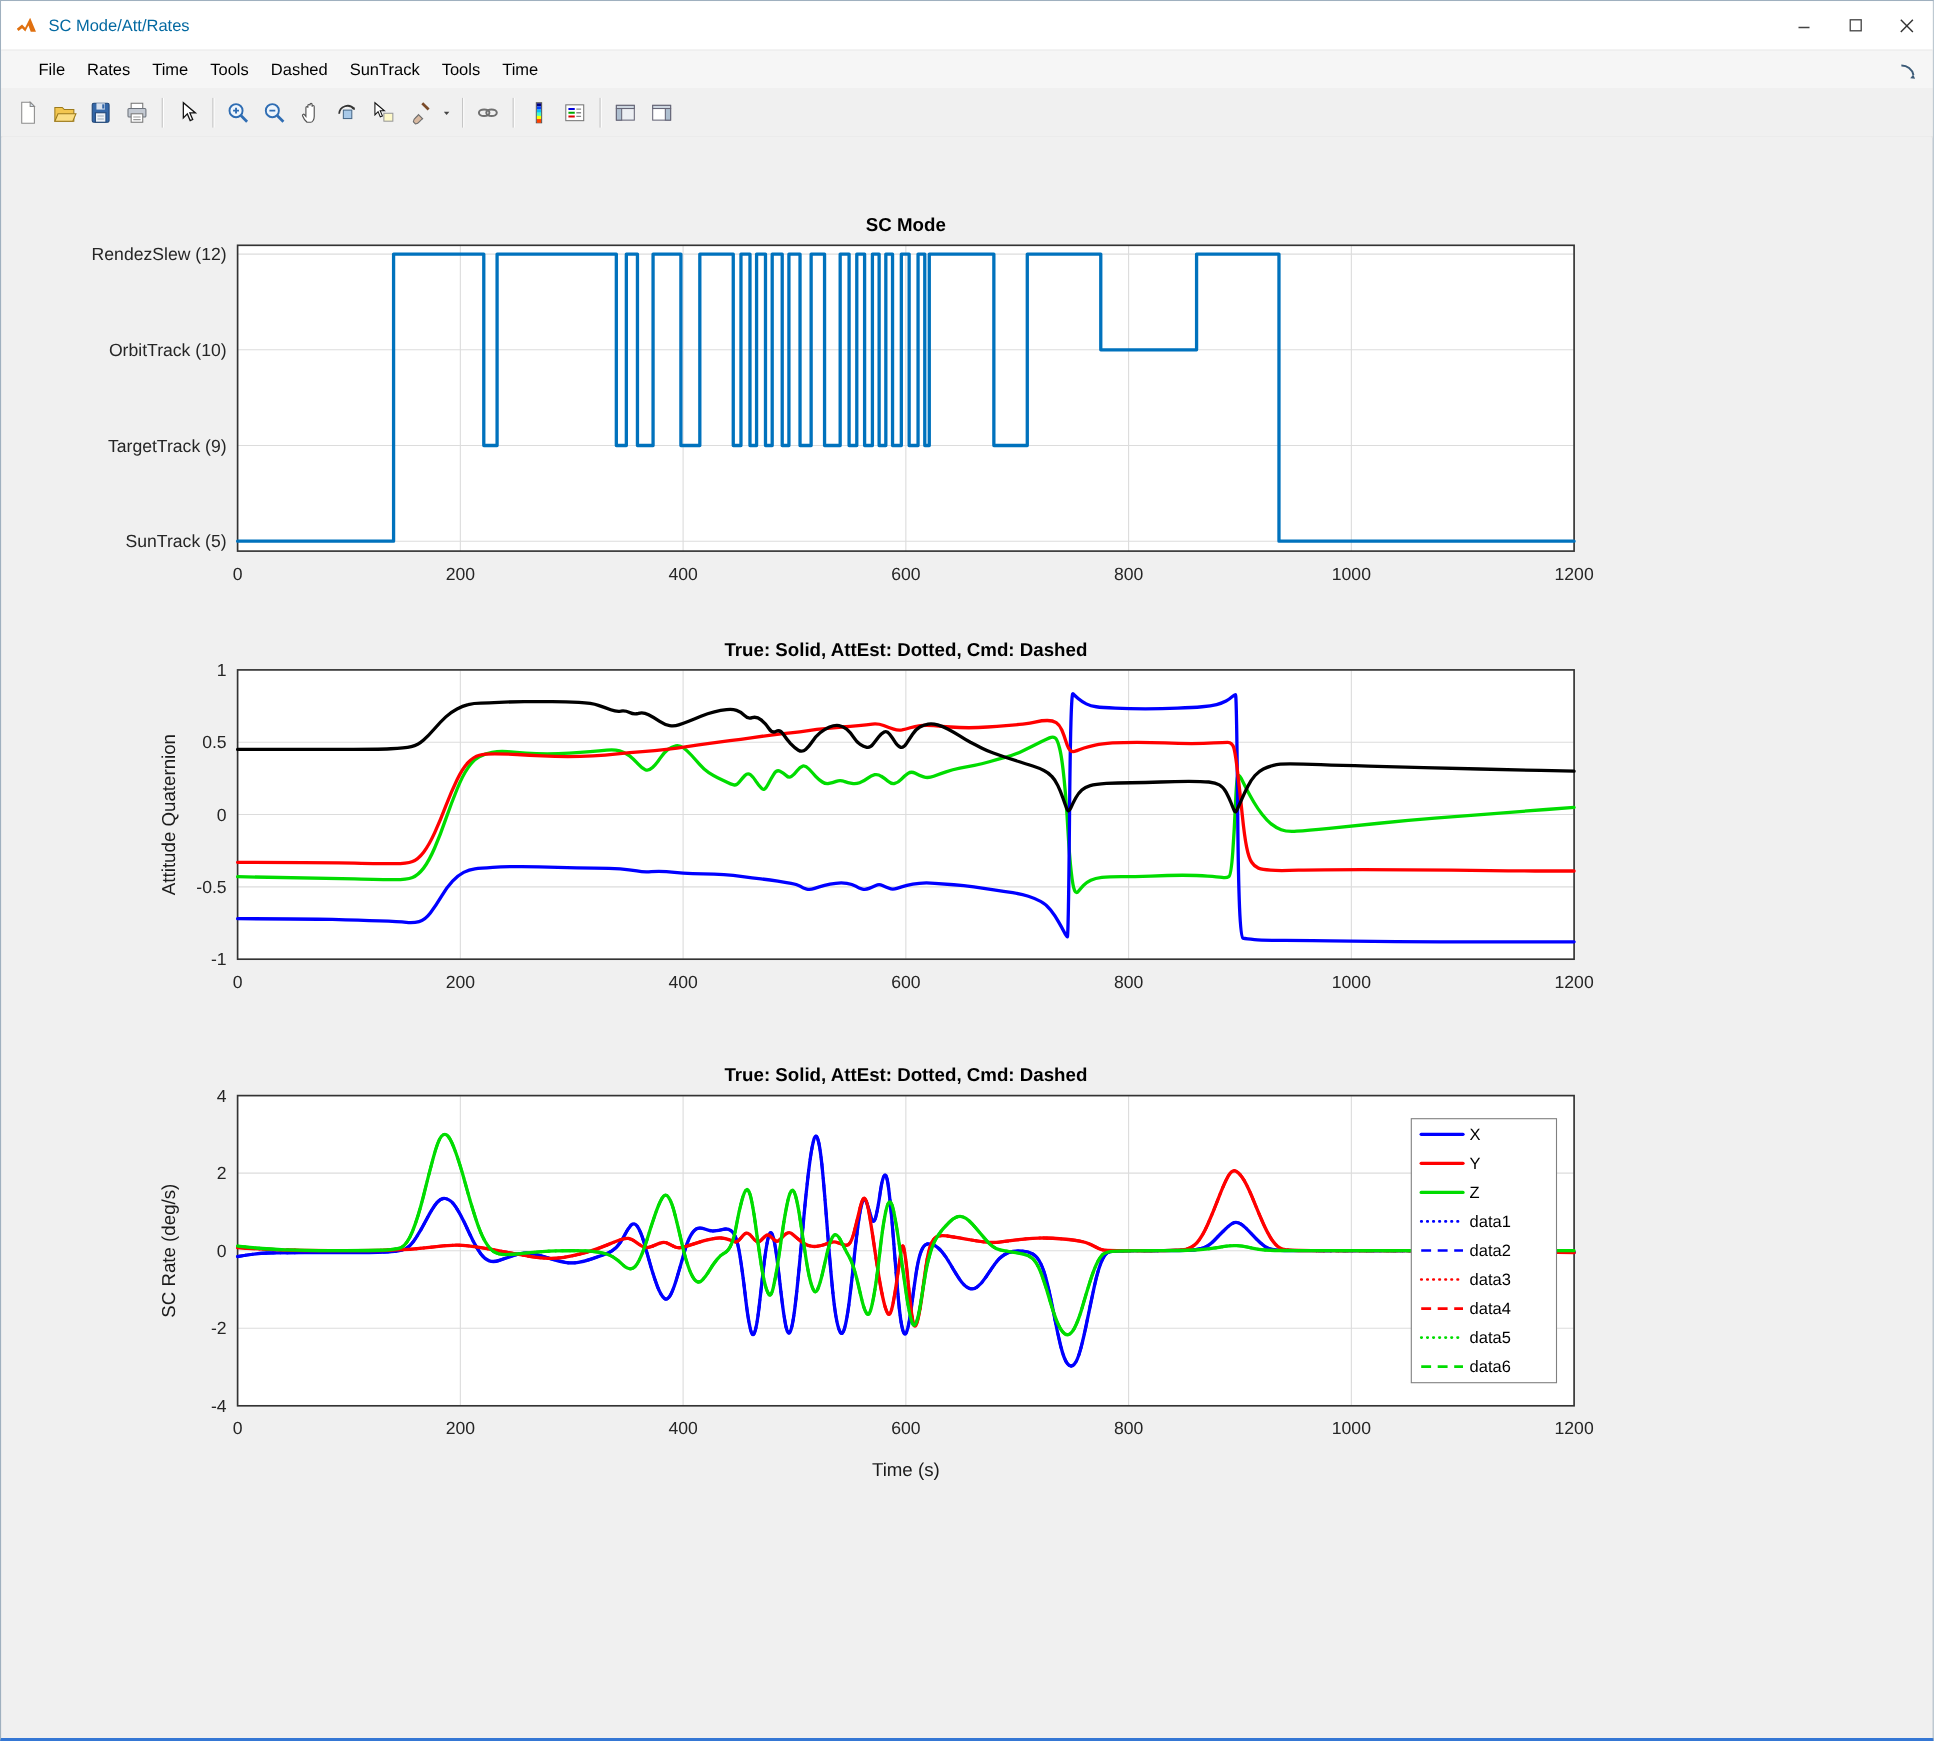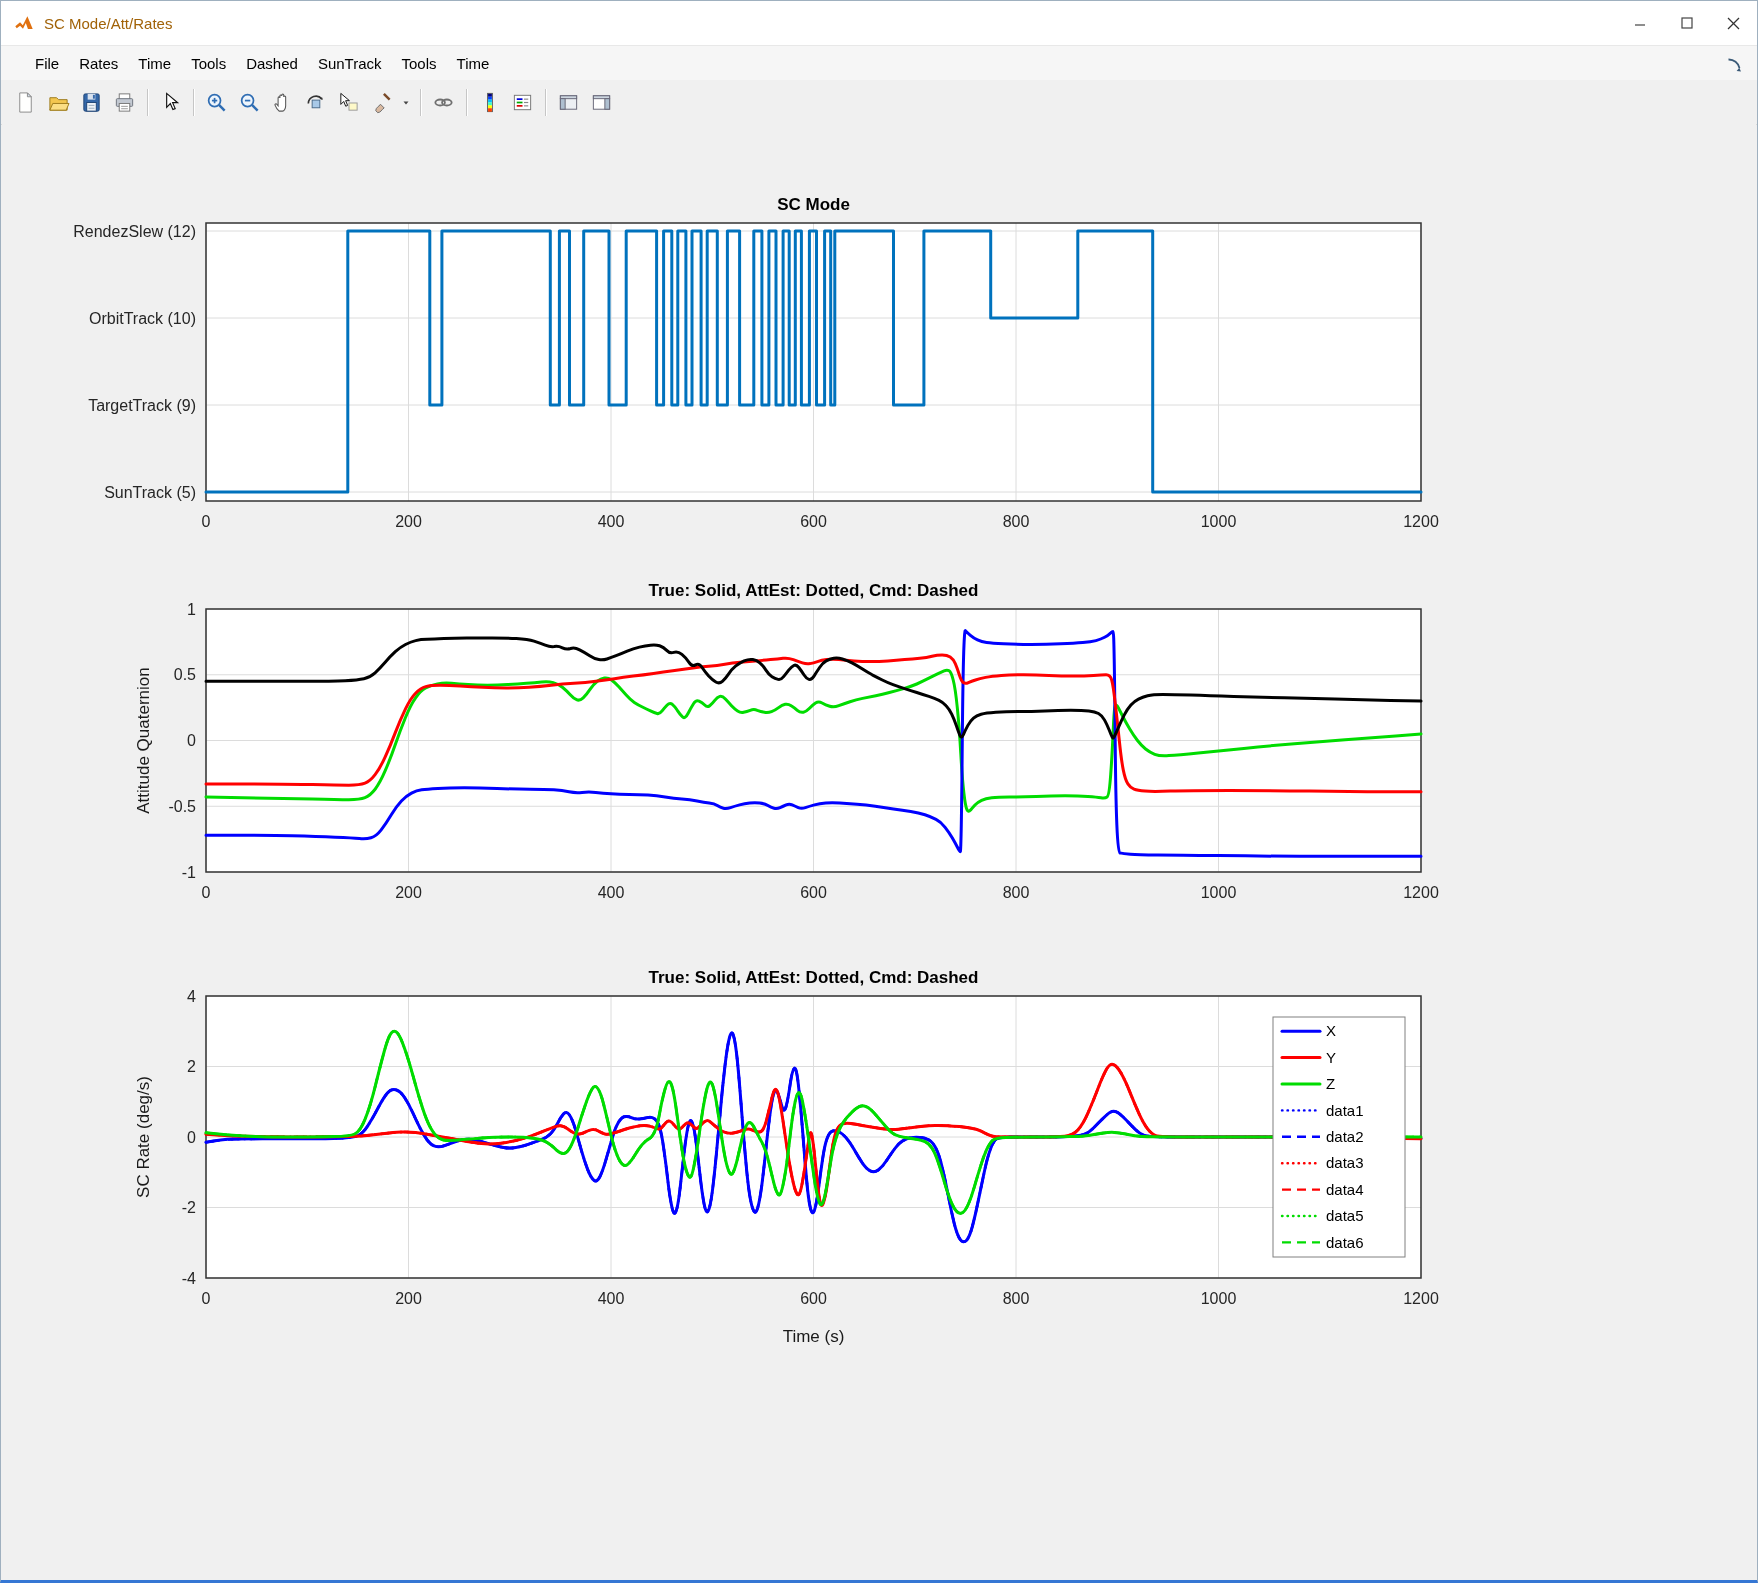--- a/index.html
+++ b/index.html
@@ -4,36 +4,36 @@
 <style>
   html,body{margin:0;padding:0;}
   body{width:1758px;height:1583px;position:relative;overflow:hidden;
        font-family:"Liberation Sans",sans-serif;background:#ffffff;}
   .window{position:absolute;inset:0;background:#f0f0f0;border:1px solid #9fb0bf;
           border-bottom:3px solid #3577d4;box-sizing:border-box;}
   .titlebar{position:relative;height:44px;background:#ffffff;display:flex;align-items:center;
             padding-left:12px;border-bottom:1px solid #e8e8e8;}
   .app-icon{width:22px;height:22px;display:inline-flex;}
   .app-icon svg{width:22px;height:22px;}
-  .title-text{font-size:15px;color:#a16207;margin-left:9px;}
+  .title-text{font-size:15px;color:#0369a1;margin-left:9px;}
   .win-controls{position:absolute;right:0;top:0;height:100%;display:flex;}
   .win-btn{width:47px;height:100%;display:flex;align-items:center;justify-content:center;}
   .menubar{height:34px;background:#f6f6f6;display:flex;align-items:center;padding-left:24px;}
   .menu-item{font-size:15px;color:#000;padding:4px 10px;}
   .toolbar{height:44px;background:#f0f0f0;display:flex;align-items:center;padding-left:8px;
            border-bottom:1px solid #d9d9d9;}
   .tb-btn{width:31px;height:31px;display:flex;align-items:center;justify-content:center;
           border:1px solid transparent;border-radius:2px;}
   .tb-btn.tb-narrow{width:14px;}
   .tb-ic{display:inline-flex;}
   .tb-ic svg{width:23px;height:23px;}
   .tb-narrow .tb-ic svg{width:12px;height:23px;}
   .tb-sep{width:1px;height:27px;background:#c6c6c6;margin:0 6px;box-shadow:1px 0 0 #ffffff;}
   .figure{position:absolute;left:1px;top:123px;right:1px;bottom:3px;background:#f0f0f0;}
-  .chart{position:absolute;left:0;width:1484px;}
+  .chart{position:absolute;left:10px;width:1484px;}
   .dock{position:absolute;top:55px;right:12px;width:20px;height:20px;}
   svg text{user-select:none;}
 </style>
 </head>
 <body>
 
 <div class="window">
 
   <div class="titlebar">
     <span class="app-icon">

